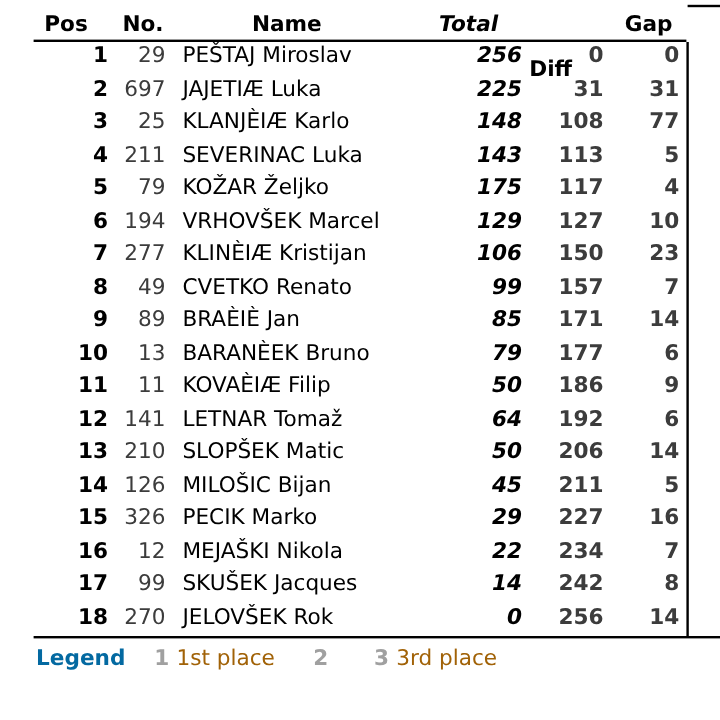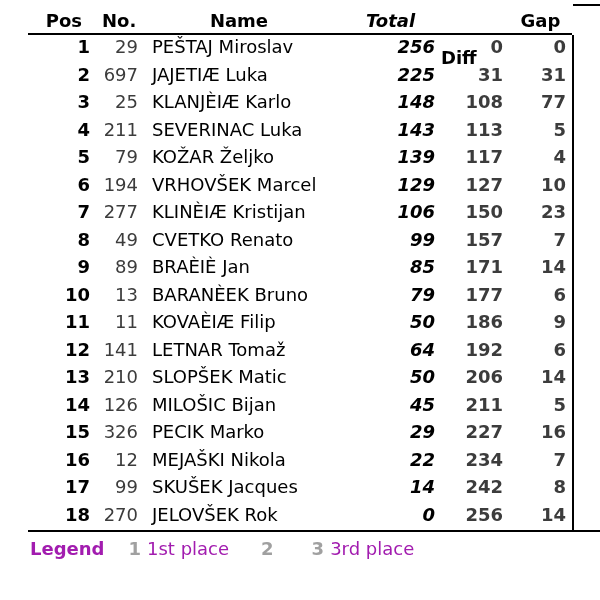--- a/index.html
+++ b/index.html
@@ -28,45 +28,45 @@
 
   .c { display: block; white-space: nowrap; overflow: visible; }
   .c.pos   { width: 62px;  text-align: right; }
   .c.no    { width: 48px;  text-align: right; }
   .c.name  { flex: 1;      text-align: left; padding-left: 14px; }
   .c.total { width: 101px; text-align: right; font-style: italic; }
   .c.diff  { width: 68px;  text-align: right; }
   .c.gap   { width: 63px;  text-align: right; padding-right: 6px; }
 
   
-  .thead .c.pos   { text-align: right; padding-right: 8px; box-sizing: border-box; }
+  .thead .c.pos   { text-align: center; padding-right: 8px; box-sizing: border-box; }
   .thead .c.no    { text-align: left; padding-left: 12px; box-sizing: border-box; }
   .thead .c.name  { text-align: center; padding-left: 0; }
   .thead .c.total { text-align: center; }
   .thead .c.diff  { text-align: left; margin-top: 37px; }
   .thead .c.gap   { text-align: center; padding-right: 0; }
 
   
   .row .c.pos   { font-weight: bold; color: #000000; }
   .row .c.no    { color: #3c3c3c; }
   .row .c.name  { color: #000000; }
   .row .c.total { font-weight: bold; color: #000000; }
   .row .c.diff  { font-weight: bold; color: #3c3c3c; }
   .row .c.gap   { font-weight: bold; color: #3c3c3c; }
 
   
   .legend {
     position: absolute; left: 30px; top: 536px;
     display: flex; align-items: baseline;
     font-size: 18px; line-height: 26px; white-space: nowrap;
   }
-  .legend-label { font-weight: bold; color: #a21caf; margin-right: 24px; }
+  .legend-label { font-weight: bold; color: #0369a1; margin-right: 24px; }
   .legend-item { display: flex; align-items: baseline; margin-right: 32px; }
   .legend-num  { font-weight: bold; color: #a0a0a0; margin-right: 6px; }
-  .legend-text { color: #a21caf; }
+  .legend-text { color: #a16207; }
 </style>
 </head>
 <body>
 
 <div class="screen">
 
   <div class="hline top-right-rule"></div>
 
   <div class="table">
     <div class="thead">
@@ -111,21 +111,21 @@
     <span class="c name">SEVERINAC Luka</span>
     <span class="c total">143</span>
     <span class="c diff">113</span>
     <span class="c gap">5</span>
   </div>
 
   <div class="row">
     <span class="c pos">5</span>
     <span class="c no">79</span>
     <span class="c name">KOŽAR Željko</span>
-    <span class="c total">139</span>
+    <span class="c total">175</span>
     <span class="c diff">117</span>
     <span class="c gap">4</span>
   </div>
 
   <div class="row">
     <span class="c pos">6</span>
     <span class="c no">194</span>
     <span class="c name">VRHOVŠEK Marcel</span>
     <span class="c total">129</span>
     <span class="c diff">127</span>

